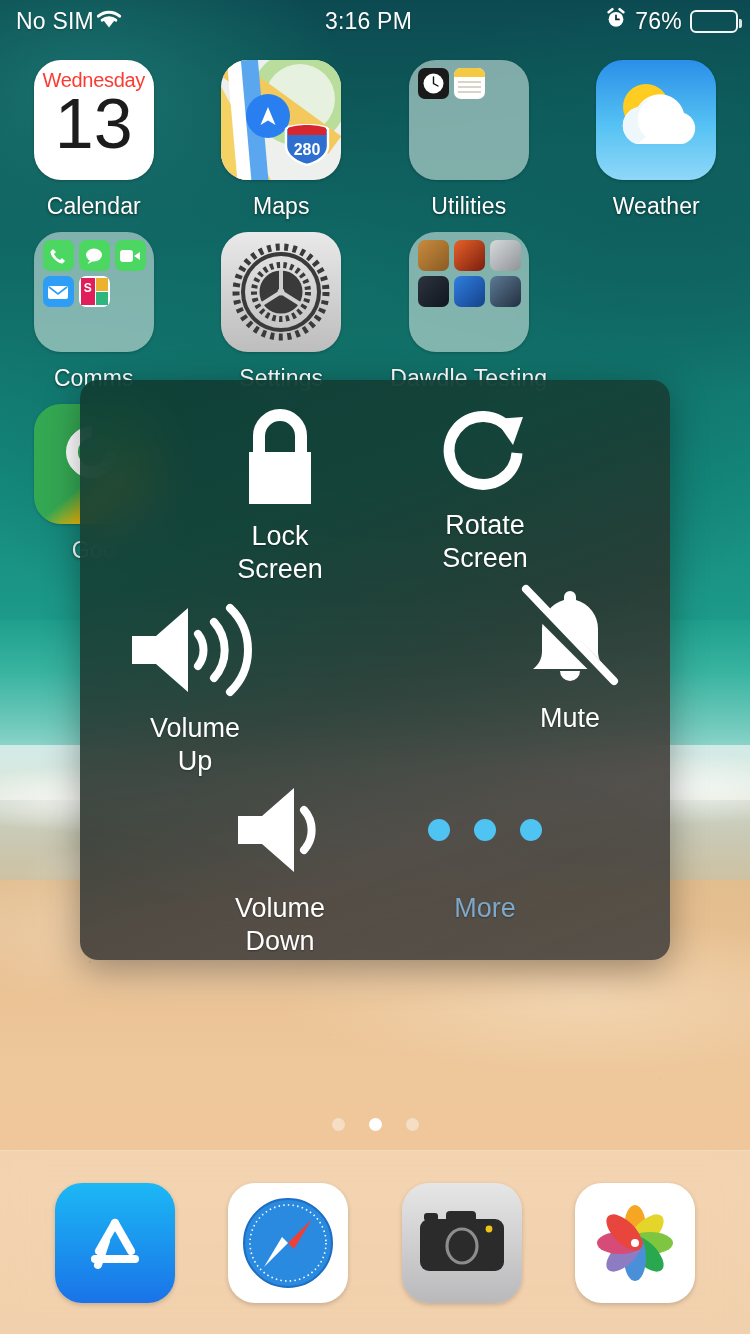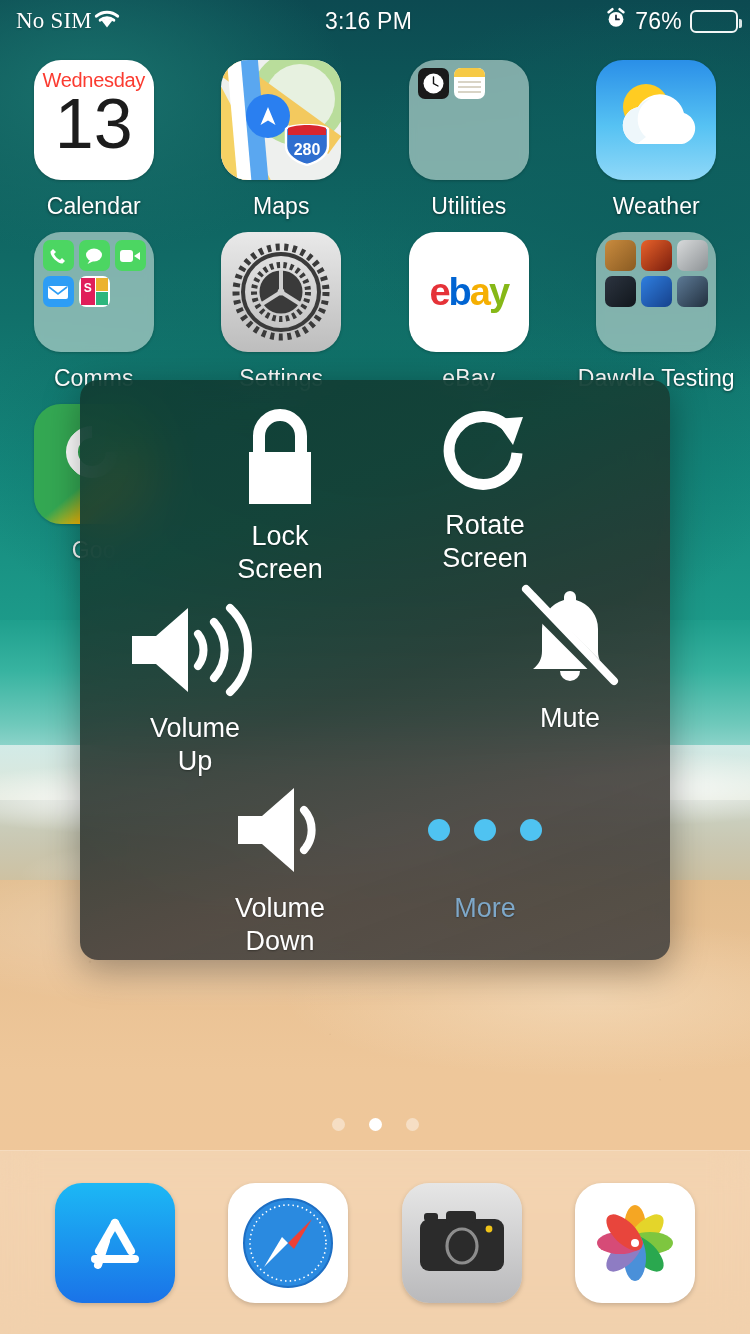--- a/index.html
+++ b/index.html
@@ -50,21 +50,21 @@
       radial-gradient(circle 2px at 88% 44%, rgba(160,120,80,.14), transparent 60%);
   }
 
   
   #status-bar {
     position:absolute; top:0; left:0; right:0; height:42px; z-index:40;
     display:flex; align-items:center; color:#fff;
     font-size:23px; letter-spacing:.2px;
     text-shadow:0 1px 2px rgba(0,0,0,.28);
   }
-  .sb-left  { position:absolute; left:16px; display:flex; align-items:center; gap:1px;font-family:Liberation Serif, serif; }
+  .sb-left  { position:absolute; left:16px; display:flex; align-items:center; gap:1px; }
   .sb-mid   { position:absolute; left:0; right:13px; text-align:center; font-weight:500; }
   .sb-right { position:absolute; right:12px; display:flex; align-items:center; gap:8px; }
   .wifi-ico { display:block; }
   .alarm-ico{ display:block; }
   .batt {
     width:48px; height:23px; border:2px solid rgba(255,255,255,.95);
     border-radius:6px; position:relative; padding:2px;
   }
   .batt::after{
     content:""; position:absolute; right:-6px; top:7px; width:3px; height:9px;
@@ -340,26 +340,20 @@
             <path d="M52 52 L52 30"></path>
               <path d="M52 52 L33 64"></path>
               <path d="M52 52 L71 64"></path>
           </g>
           <circle cx="52" cy="52" r="3.4" fill="#cfcfcf"></circle>
         </svg>
       </div>
       <div class="app-label">Settings</div>
     </div>
 
-    <div class="app-cell">
-      <div class="app-icon ic-ebay">
-        <span class="ebay-txt"><span style="color:#e53238;">e</span><span style="color:#0064d2;">b</span><span style="color:#f5af02;">a</span><span style="color:#86b817;">y</span></span>
-      </div>
-      <div class="app-label">eBay</div>
-    </div>
 
     <div class="app-cell">
       <div class="app-icon ic-folder">
         <div class="mini-row">
           <span class="mini" style="background:linear-gradient(135deg,#c98b3e,#8a5b22);"></span>
           <span class="mini" style="background:linear-gradient(135deg,#e8622a,#7a1d0d);"></span>
           <span class="mini" style="background:linear-gradient(135deg,#d8dadb,#8e9396);"></span>
         </div>
         <div class="mini-row">
           <span class="mini" style="background:linear-gradient(135deg,#2c3440,#11161c);"></span>

